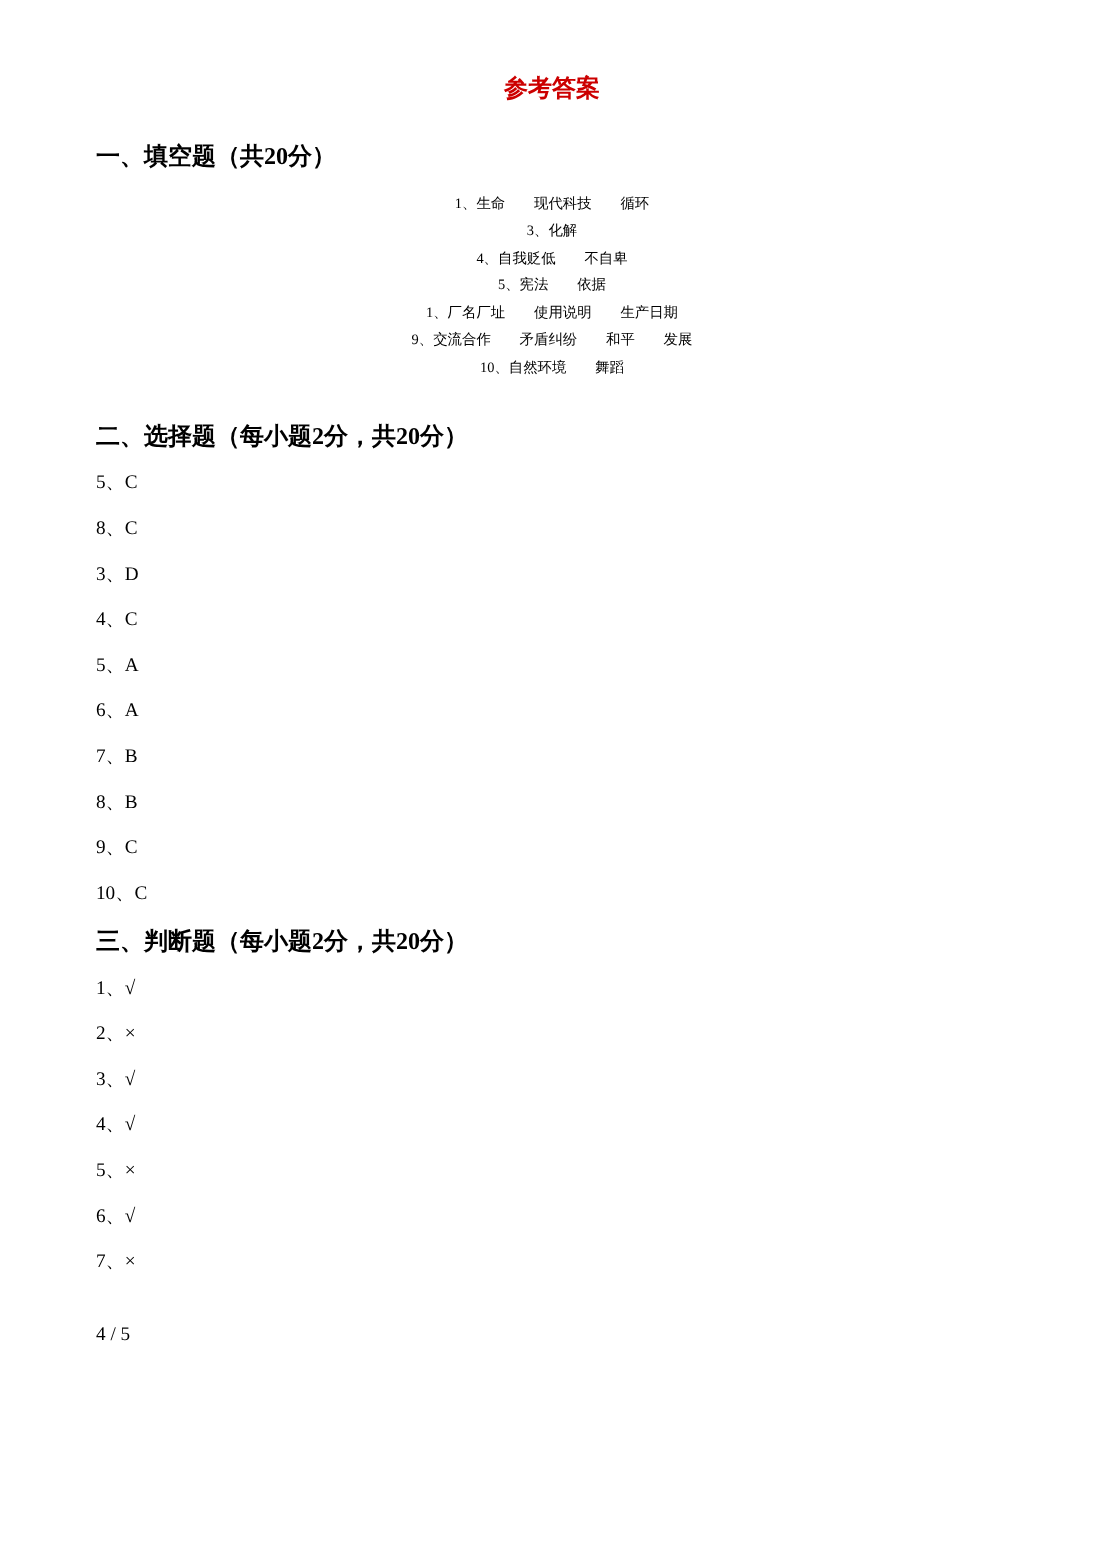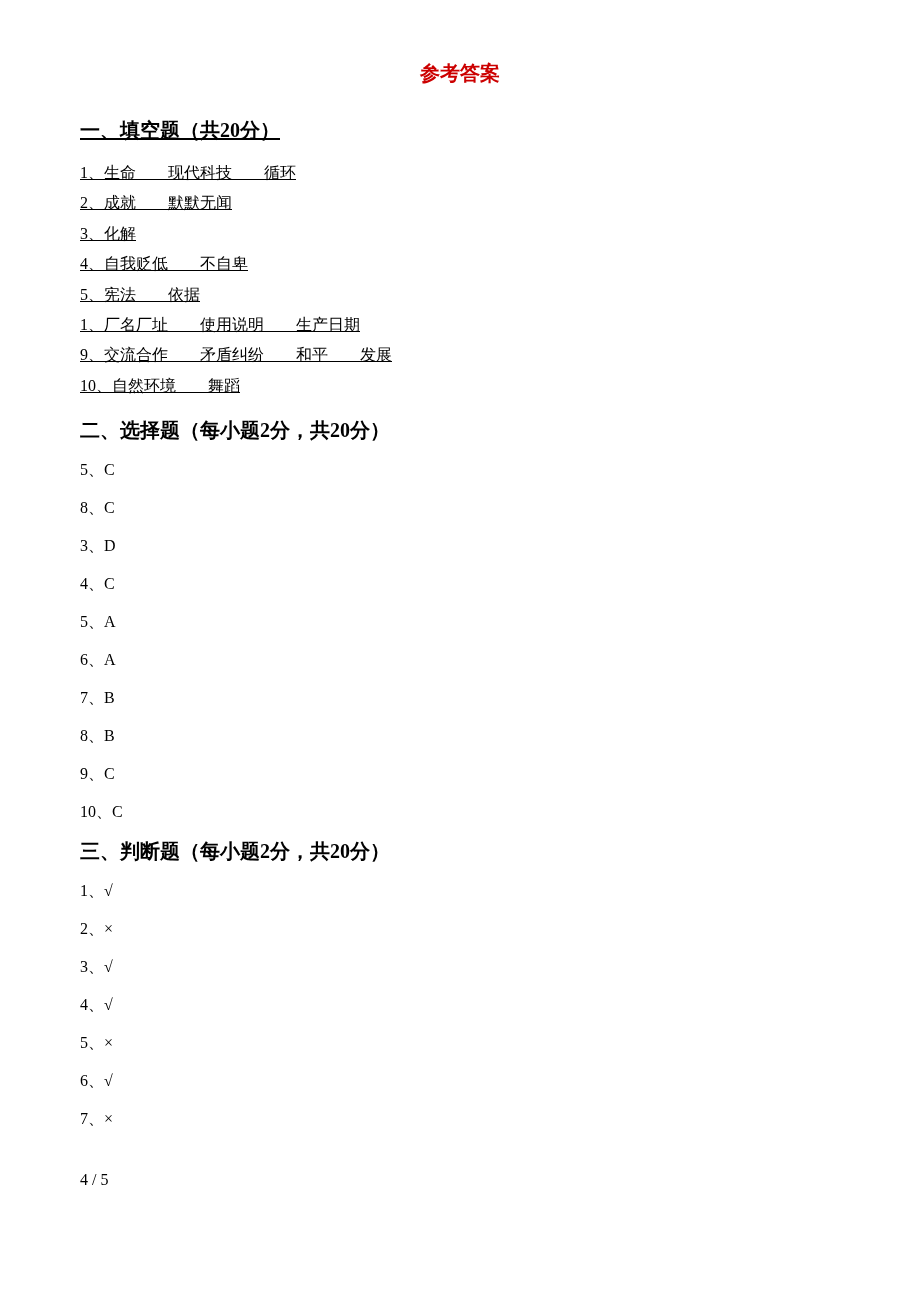--- a/index.html
+++ b/index.html
@@ -27,27 +27,27 @@
     }
 
     .section-title {
       font-size: 20px;
       font-weight: bold;
       margin-bottom: 14px;
       margin-top: 10px;
     }
 
     .fill-section {
-      margin-bottom: 16px;
-      text-decoration: underline;
+      margin-bottom: 32px;
     }
 
     .fill-item {
-      font-size: 16px;
+      font-size: 12px;
       line-height: 1.9;
+      text-align: center;
     }
 
     .choice-section {
       margin-bottom: 10px;
     }
 
     .choice-item {
       font-size: 16px;
       line-height: 1.5;
       margin-bottom: 14px;
@@ -73,21 +73,20 @@
 </head>
 <body>
 
 <div class="page-title">参考答案</div>
 
 <div class="fill-section">
   <div class="section-title">一、填空题（共20分）</div>
   <div>
 
   <div class="fill-item">1、生命　　现代科技　　循环</div>
-      <div class="fill-item">2、成就　　默默无闻</div>
       <div class="fill-item">3、化解</div>
       <div class="fill-item">4、自我贬低　　不自卑</div>
       <div class="fill-item">5、宪法　　依据</div>
       <div class="fill-item">1、厂名厂址　　使用说明　　生产日期</div>
       <div class="fill-item">9、交流合作　　矛盾纠纷　　和平　　发展</div>
       <div class="fill-item">10、自然环境　　舞蹈</div>
     </div>
 </div>
 
 <div class="choice-section">

